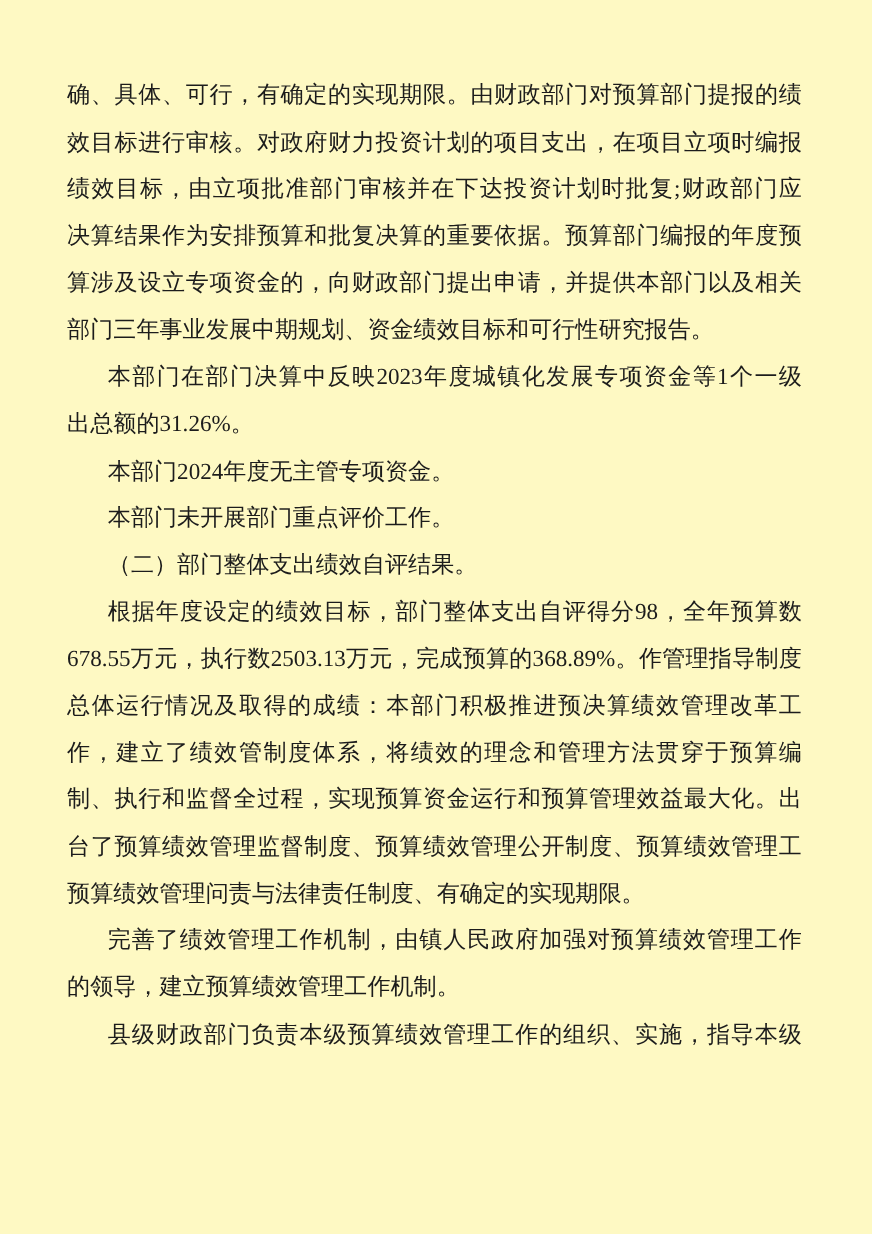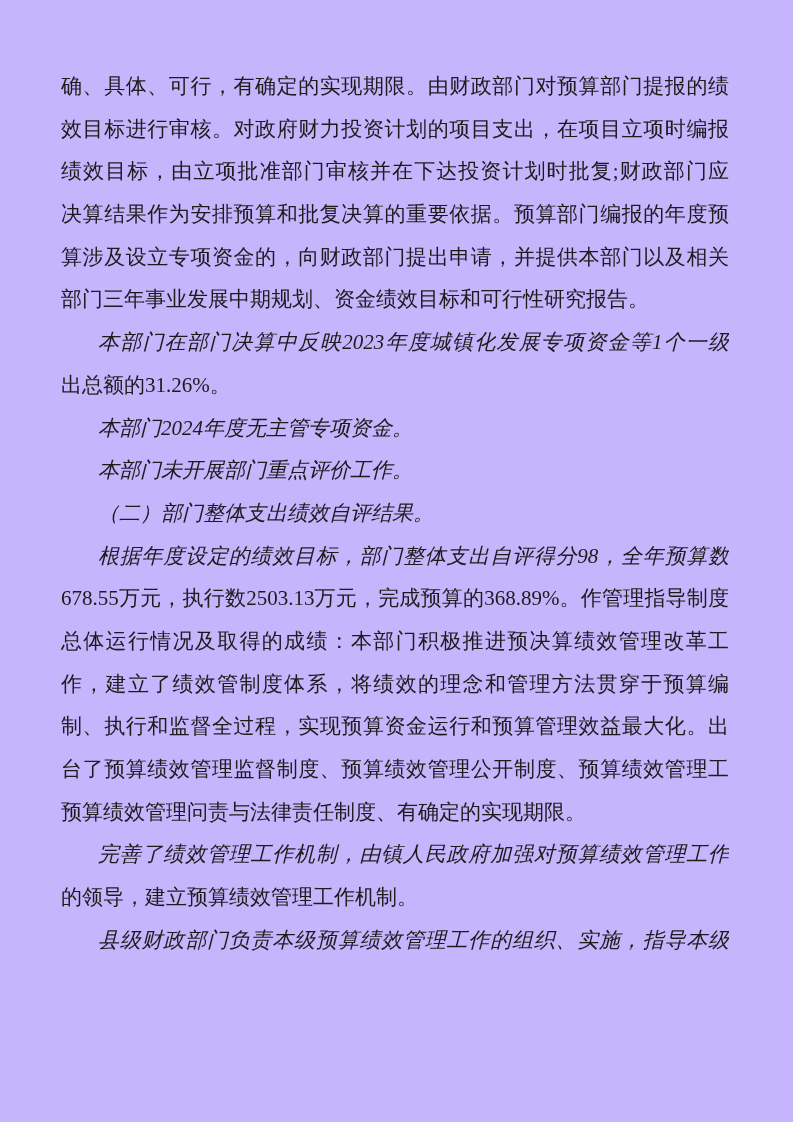--- a/index.html
+++ b/index.html
@@ -4,21 +4,21 @@
 <style>
   html, body {
     margin: 0;
     padding: 0;
     background: #ffffff;
   }
   .page {
     position: relative;
     width: 793px;
     height: 1122px;
-    background: #c4b5fd;
+    background: #fef9c3;
     overflow: hidden;
     font-family: "Liberation Serif", "DejaVu Serif", serif;
   }
   .text-column {
     position: absolute;
     left: 61px;
     top: 65px;
     width: 668px;
   }
   .line {
@@ -30,21 +30,20 @@
     text-align-last: justify;
     text-justify: inter-character;
     overflow: hidden;
   }
   .line.end {
     text-align: center;
     text-align-last: left;
   }
   .line.indent {
     text-indent: 37px;
-    font-style: italic;
   }
 </style>
 </head>
 <body>
 
 <div class="page">
   <div class="text-column">
       <div class="line">确、具体、可行，有确定的实现期限。由财政部门对预算部门提报的绩</div>
       <div class="line">效目标进行审核。对政府财力投资计划的项目支出，在项目立项时编报</div>
       <div class="line">绩效目标，由立项批准部门审核并在下达投资计划时批复;财政部门应</div>

